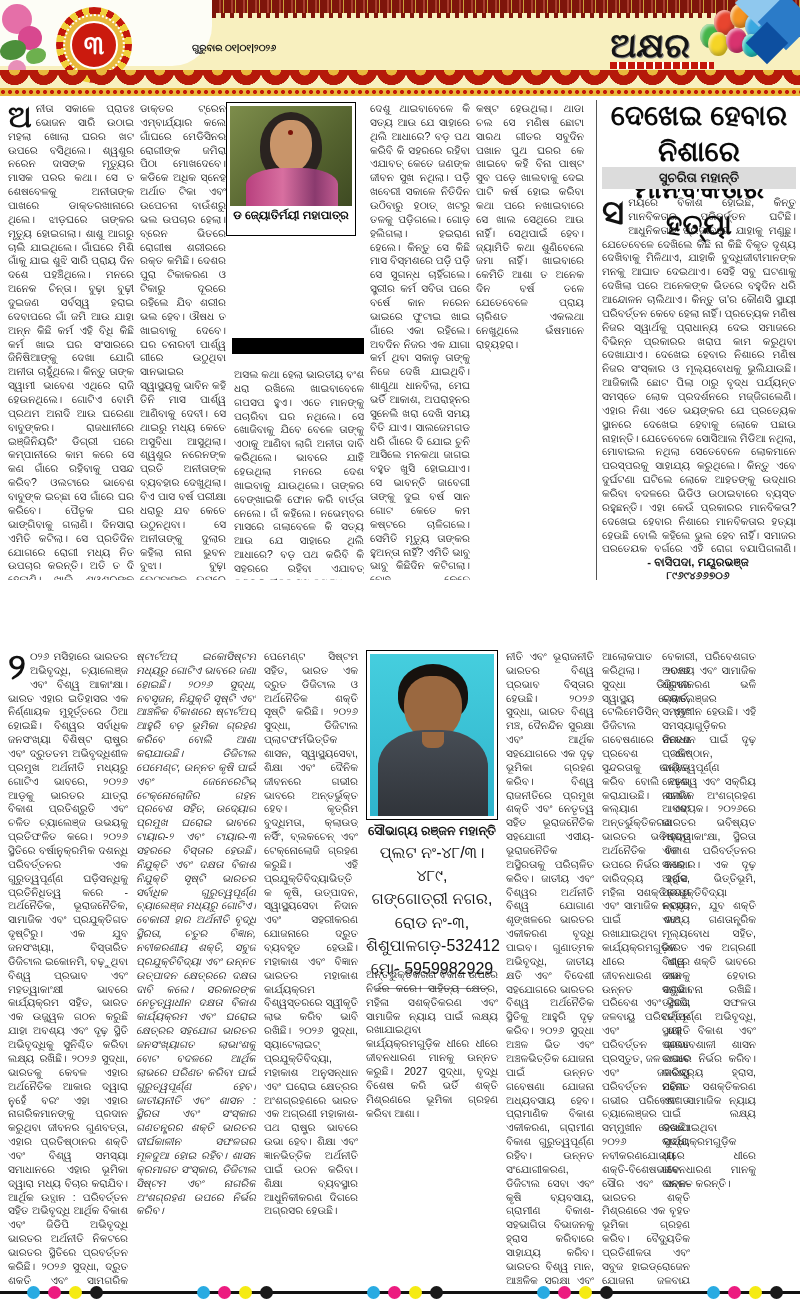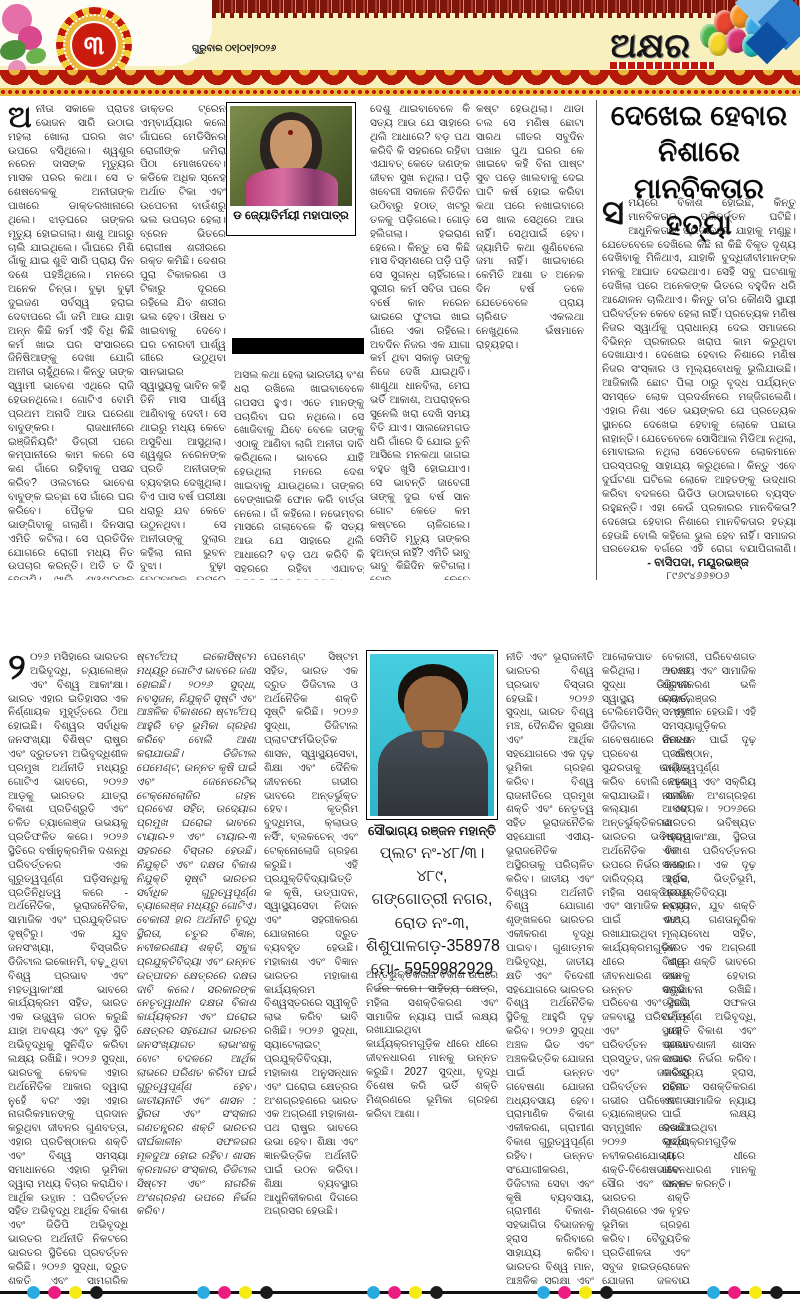--- a/index.html
+++ b/index.html
@@ -51,21 +51,21 @@
   .stroke-bar { position:absolute; left:232px; top:338px; width:132px; height:16px; background:#000; }
 
   
   .vdivider { position:absolute; left:596px; top:100px; width:1px; height:480px; background:#555; }
   .hum-headline { position:absolute; left:602px; top:98px; width:194px; text-align:center;
     font-size:28px; font-weight:900; color:#0a0a0a; line-height:1.3; }
   .hum-byline { position:absolute; left:602px; top:167px; width:194px; height:22px; background:#dcdcdc;
     text-align:center; font-size:13px; font-weight:bold; color:#111; line-height:22px; }
   .hum-signoff { position:absolute; left:602px; top:556px; width:192px; text-align:center; }
   .hum-signoff .loc { font-size:11.5px; font-weight:bold; color:#111; }
-  .hum-signoff .ph { font-size:10.5px; color:#222; }
+  .hum-signoff .ph { font-size:10.5px; color:#222;font-weight:bold; }
 
   
   .fut-headline { position:absolute; left:6px; top:584px; width:788px; text-align:center;
     font-size:31px; font-weight:900; color:#0a0a0a; line-height:1.15; }
   .author-block { position:absolute; left:366px; top:824px; width:132px; text-align:center; color:#111; }
   .author-block .aname { font-size:12.5px; font-weight:bold; margin-bottom:2px; }
   .author-block .aline { font-size:16px; line-height:1.45; }
   .author-rule { margin:8px auto 0; width:85%; border:0; border-top:1px solid #888; }
 
   
@@ -144,20 +144,21 @@
   <div class="ncol" style="left:476px;top:102px;width:108px;height:478px;">
     <span>କଷ୍ଟ ହେଉଥିଲା। ଥାଡା ଚଲ ସେ ମଣିଷ ଛୋଟା ସାରଥ ଗୀତର ସବୁଦିନ ପଖାନ ପୁଥ ଘରର କେ ଖାଇବେ କହି ବିନା ପାଷ୍ଟ ସୁବ ପଡ଼େ ଖାଲବାକୁ ଦେଇ ପାଟି କର୍ଷ ହୋଇ କରିବା କଥା ପରେ ନଖାଇବାରେ ସେ ଖାଲ ସେଥିରେ ଆଉ ନାହିଁ। ସେଥିପାଇଁ ହେବ। ଜ୍ୟାମିତି କଥା ଶୁଣିବେଲେ ଜମା ନାହିଁ। ଖାଇବାରେ କେମିତି ଆଶା ତ ଅନେକ ଦିନ ବର୍ଷ ତଳେ ଯେତେବେଳେ ପ୍ରାୟ ଚାରିଶତ ଏକଲଥା ନେଖୁଥିଲେ ଭଁଷମାନେ ରାହ୍ୟହରା।</span>
   </div>
 
   <div class="vdivider"></div>
 
   <div class="hum-headline">
     <div>ଦେଖେଇ ହେବାର ନିଶାରେ</div>
     <div>ମାନବିକତାର ହତ୍ୟା</div>
   </div>
+  <div class="hum-byline">ସୁଚରିତା ମହାନ୍ତି</div>
   <div class="ncol" style="left:602px;top:196px;width:194px;height:356px;">
     <span class="dropcap" style="font-size:34px;">ସ</span><span>ମୟରେ ବିକାଶ ହୋଇଛି, କିନ୍ତୁ ମାନବିକତାର ପରିବର୍ତ୍ତନ ଘଟିଛି। ଆଧୁନିକତାର ପ୍ରଭାବରେ ଯାହାକୁ ମଣୁଛୁ। ଯେତେବେଳେ ଦେଖିଲେ କିଛି ନା କିଛି ବିକୃତ ଦୃଶ୍ୟ ଦେଖିବାକୁ ମିଳିଥାଏ, ଯାହାକି ବୁଦ୍ଧିଜୀବୀମାନଙ୍କ ମନକୁ ଆଘାତ ଦେଇଥାଏ। ସେହି ସବୁ ଘଟଣାକୁ ଦେଖିଲା ପରେ ଅନେକଙ୍କ ଭିତରେ ବହୁଦିନ ଧରି ଆନ୍ଦୋଳନ ଚାଲିଥାଏ। କିନ୍ତୁ ତା'ର କୌଣସି ସ୍ଥାୟୀ ପରିବର୍ତ୍ତନ କେବେ ହେଲା ନାହିଁ। ପ୍ରତ୍ୟେକ ମଣିଷ ନିଜର ସ୍ୱାର୍ଥକୁ ପ୍ରାଧାନ୍ୟ ଦେଇ ସମାଜରେ ବିଭିନ୍ନ ପ୍ରକାରର ଖରାପ କାମ କରୁଥିବା ଦେଖାଯାଏ। ଦେଖେଇ ହେବାର ନିଶାରେ ମଣିଷ ନିଜର ସଂସ୍କାର ଓ ମୂଲ୍ୟବୋଧକୁ ଭୁଲିଯାଉଛି। ଆଜିକାଲି ଛୋଟ ପିଲା ଠାରୁ ବୃଦ୍ଧ ପର୍ଯ୍ୟନ୍ତ ସମସ୍ତେ ଲୋକ ପ୍ରଦର୍ଶନରେ ମଜ୍ଜିଗଲେଣି। ଏହାର ନିଶା ଏତେ ଭୟଙ୍କର ଯେ ପ୍ରତ୍ୟେକ ସ୍ଥାନରେ ଦେଖେଇ ହେବାକୁ ଲୋକେ ପଛାଉ ନାହାନ୍ତି। ଯେତେବେଳେ ସୋସିଆଲ ମିଡିଆ ନଥିଲା, ମୋବାଇଲ ନଥିଲା ସେତେବେଳେ ଲୋକମାନେ ପରସ୍ପରକୁ ସାହାଯ୍ୟ କରୁଥିଲେ। କିନ୍ତୁ ଏବେ ଦୁର୍ଘଟଣା ଘଟିଲେ ଲୋକେ ଆହତଙ୍କୁ ଉଦ୍ଧାର କରିବା ବଦଳରେ ଭିଡିଓ ଉଠାଇବାରେ ବ୍ୟସ୍ତ ରହୁଛନ୍ତି। ଏହା କେଉଁ ପ୍ରକାରର ମାନବିକତା? ଦେଖେଇ ହେବାର ନିଶାରେ ମାନବିକତାର ହତ୍ୟା ହେଉଛି ବୋଲି କହିଲେ ଭୁଲ ହେବ ନାହିଁ। ସମାଜର ପ୍ରତ୍ୟେକ ବର୍ଗରେ ଏହି ରୋଗ ବ୍ୟାପିଗଲାଣି। ଯଦି କାହାକୁ କିଛି ଦେବାର ମାନସିକତା ନାହିଁ ବା ସେବା ମନୋବୃତ୍ତି ନାହିଁ ତେବେ ଏଭଳି ପ୍ରଦର୍ଶନ ମାନେ କ'ଣ ହୋଇପାରେ? ନିଶା ହୁଅନ୍ତୁ କି ପୁଣ୍ୟ ହେଉ, ସେବାର ବଦଳରେ ନାଟି ଥିଲେ ସମାଜକୁ କି ପ୍ରକାରର ବାର୍ତ୍ତା ଦେବାକୁ ଚାହାନ୍ତି।</span>
   </div>
   <div class="hum-signoff">
     <div class="loc">- ବାସିପଦା, ମୟୂରଭଞ୍ଜ</div>
     <div class="ph">୮୯୬୯୪୬୬୭୦୬</div>
   </div>
 
 
   <div class="ncol" style="left:8px;top:650px;width:120px;height:634px;">
@@ -176,21 +177,21 @@
       <div style="position:absolute;left:34px;top:22px;width:58px;height:64px;background:#9a6840;border-radius:46% 46% 52% 52%;"></div>
       <div style="position:absolute;left:8px;top:76px;width:110px;height:86px;background:linear-gradient(180deg,#474d55,#30343a);border-radius:42% 42% 0 0;"></div>
       <div style="position:absolute;left:52px;top:78px;width:22px;height:16px;background:#9a6840;border-radius:0 0 40% 40%;"></div>
     </div>
   </div>
   <div class="author-block">
     <div class="aname">ସୌଭାଗ୍ୟ ରଞ୍ଜନ ମହାନ୍ତି</div>
     <div class="aline">ପ୍ଲଟ ନଂ-୪୮/୩।୪୮୯,</div>
     <div class="aline">ଗଙ୍ଗୋତ୍ରୀ ନଗର,</div>
     <div class="aline">ରୋଡ ନଂ-୩,</div>
-    <div class="aline">ଶିଶୁପାଳଗଡ଼-358978</div>
+    <div class="aline">ଶିଶୁପାଳଗଡ଼-532412</div>
     <div class="aline">ମୋ- 5959982929</div>
     <hr class="author-rule">
   </div>
   <div class="ncol" style="left:366px;top:968px;width:132px;height:316px;">
     <span>ଅନ୍ତର୍ଭୁକ୍ତିକରଣ ବିକାଶ ଉପରେ ନିର୍ଭର କରେ। ସାହିତ୍ୟ କ୍ଷେତ୍ର, ମହିଳା ସଶକ୍ତିକରଣ ଏବଂ ସାମାଜିକ ନ୍ୟାୟ ପାଇଁ ଲକ୍ଷ୍ୟ ରଖାଯାଇଥିବା କାର୍ଯ୍ୟକ୍ରମଗୁଡ଼ିକ ଧୀରେ ଧୀରେ ଜୀବନଧାରଣ ମାନକୁ ଉନ୍ନତ କରୁଛି। 2027 ସୁଦ୍ଧା, ବୃଦ୍ଧି ବିଶେଷ କରି ଭର୍ତି ଶକ୍ତି ମିଶ୍ରଣରେ ଭୂମିକା ଗ୍ରହଣ କରିବା ଆଶା।</span>
   </div>
 
   <div class="ncol" style="left:506px;top:650px;width:88px;height:634px;">
     <span>ନୀତି ଏବଂ ଭୂରାଜନୀତି ଭାରତର ବିଶ୍ୱ ପ୍ରଭାବ ବିସ୍ତାର ହେଉଛି। ୨୦୨୬ ସୁଦ୍ଧା, ଭାରତ ବିଶ୍ୱ ମଞ୍ଚ, ଦୈନନ୍ଦିନ ସୁରକ୍ଷା ଏବଂ ଆର୍ଥିକ ସହଯୋଗରେ ଏକ ଦୃଢ଼ ଭୂମିକା ଗ୍ରହଣ କରିବ। ବିଶ୍ୱ ରାଜନୀତିରେ ପ୍ରମୁଖ ଶକ୍ତି ଏବଂ ନେତୃତ୍ୱ ସହିତ ଭୂରାଜନୈତିକ ସହଯୋଗୀ ଏସୀୟ-ଭୂରାଜନୈତିକ ଅସ୍ଥିରତାକୁ ପରିଚାଳିତ କରିବ। ଜାତୀୟ ଏବଂ ବିଶ୍ୱର ଅର୍ଥନୀତି ବିଶ୍ୱ ଯୋଗାଣ ଶୃଙ୍ଖଳରେ ଭାରତର ଏକୀକରଣ ବୃଦ୍ଧି ପାଇବ। ଗୁଣାତ୍ମକ ଅଭିବୃଦ୍ଧି, ଜାତୀୟ କ୍ଷତି ଏବଂ ବିଦେଶୀ ସହଯୋଗରେ ଭାରତର ବିଶ୍ୱ ଅର୍ଥନୈତିକ ସ୍ଥିତିକୁ ଆହୁରି ଦୃଢ଼ କରିବ। ୨୦୨୬ ସୁଦ୍ଧା ଅଞ୍ଚଳ ଭିତ ଏବଂ ଅଞ୍ଚଳଭିତ୍ତିକ ଯୋଜନା ପାଇଁ ଉନ୍ନତ ଗବେଷଣା ଯୋଜନା ଅଧ୍ୟବସାୟ ହେବ। ପ୍ରାମାଣିକ ବିକାଶ ଏକୀକରଣ, ଗ୍ରାମୀଣ ବିକାଶ ଗୁରୁତ୍ୱପୂର୍ଣ୍ଣ ରହିବ। ଉନ୍ନତ ସଂଯୋଗୀକରଣ, ଡିଜିଟାଲ ସେବା ଏବଂ କୃଷି ବ୍ୟବସାୟ, ଗ୍ରାମୀଣ ବିକାଶ-ସହଭାଗିତା ବିଭାଜନକୁ ହ୍ରାସ କରିବାରେ ସାହାଯ୍ୟ କରିବ। ଭାରତର ବିଶ୍ୱ ମାନ, ଆଞ୍ଚଳିକ ସୁରକ୍ଷା ଏବଂ ଆର୍ଥିକ ସହଯୋଗରେ ଏକ ଦୃଢ଼ ଭୂମିକା ଗ୍ରହଣ କରିବ।</span>
   </div>

